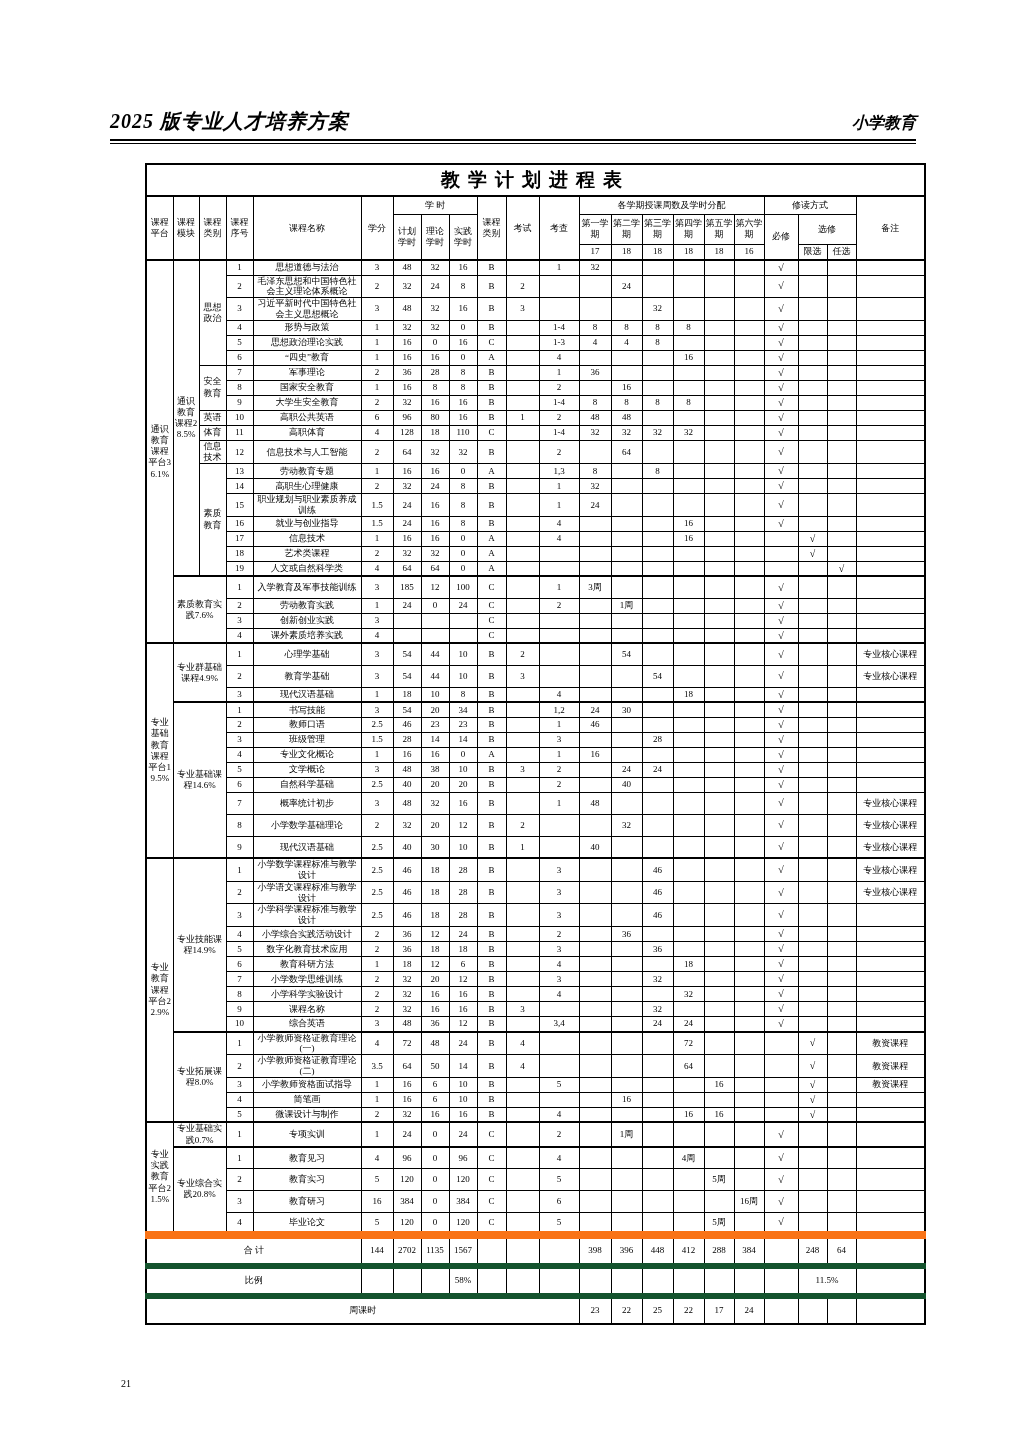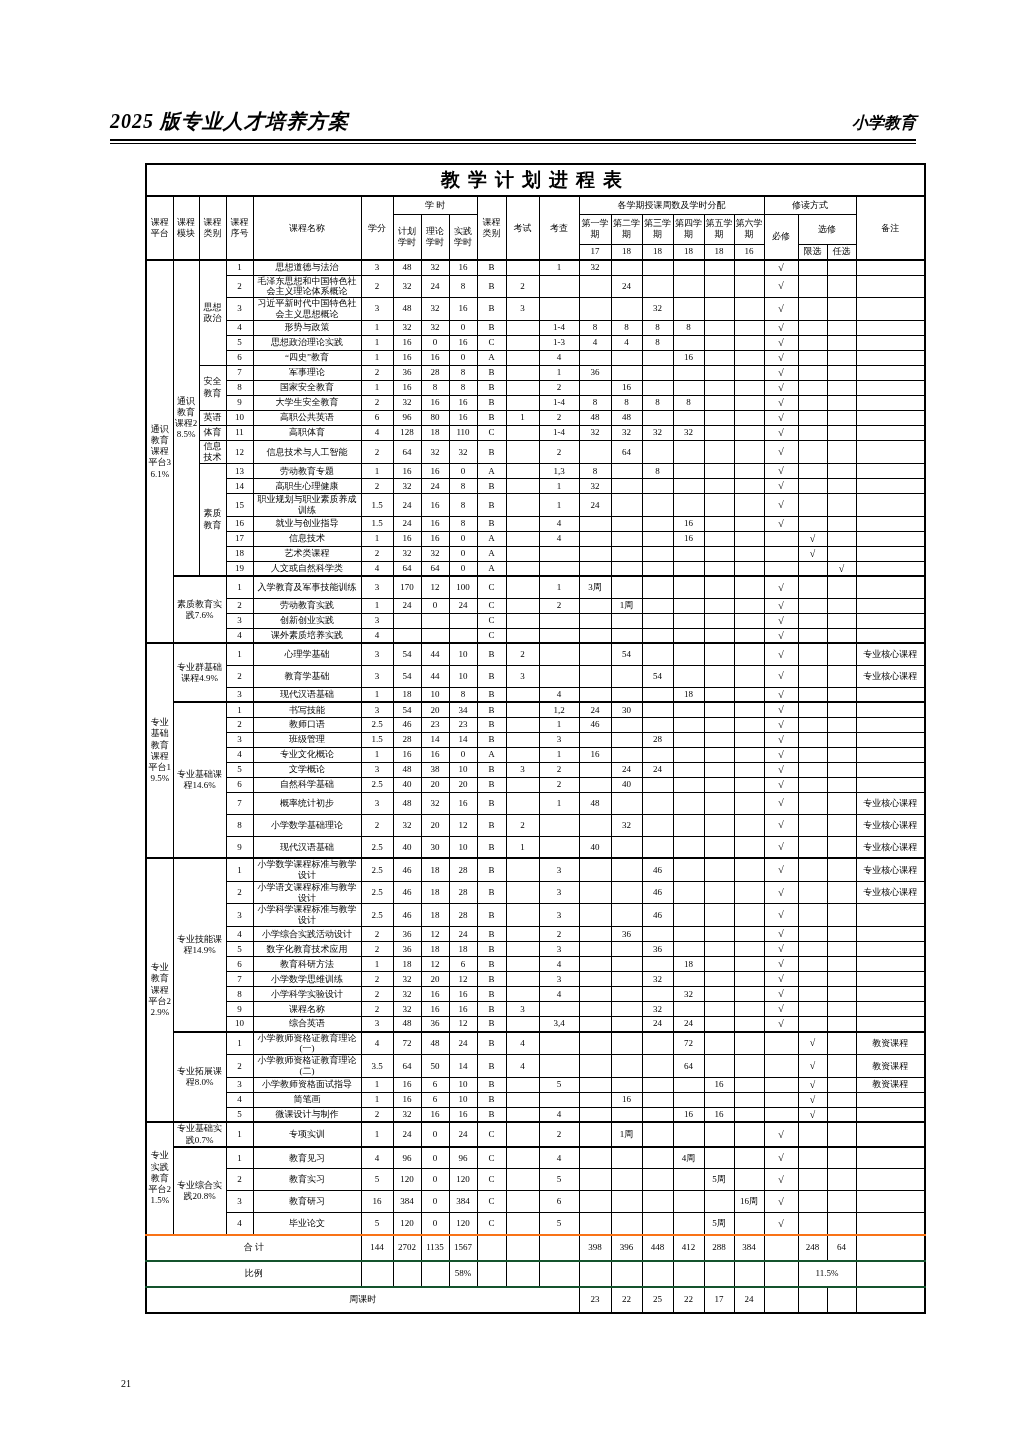--- a/index.html
+++ b/index.html
@@ -22,22 +22,22 @@
   thead th{font-size:9px;}
   .hdrA{height:18px;}
   .hdrB{height:30px;}
   .hdrC{height:16px;}
   .hdrC th{border-bottom:2px solid #000;}
   tr.h1{height:15px;}
   tr.h2{height:22px;}
   td.vcell{word-break:break-all;line-height:1.25;}
   td.name-cell{font-size:9px;}
   .mstart td{border-top:2px solid #000;}
-  .frow td{height:24px;border-top:2px solid #14532d;}
-  .frow-first td{border-top:2px solid #f97316;}
+  .frow td{height:24px;border-top:6px solid #14532d;}
+  .frow-first td{border-top:8px solid #f97316;}
   .check{font-size:10px;}
   
   .page-number{position:absolute;left:121px;top:1378px;font-size:10px;}
 </style>
 </head>
 <body>
 
 <div class="page-header">
   <div class="ph-row">
     <span class="ph-left">2025 版专业人才培养方案</span>
@@ -521,21 +521,21 @@
           <td class="check"></td>
           <td class="check"></td>
           <td class="check">√</td>
           <td></td>
         </tr>
         <tr class="h2 mstart">
           <td class="vcell" rowspan="4" colspan="2">素质教育实践7.6%</td>
           <td>1</td>
           <td class="name-cell">入学教育及军事技能训练</td>
           <td>3</td>
-          <td>170</td>
+          <td>185</td>
           <td>12</td>
           <td>100</td>
           <td>C</td>
           <td></td>
           <td>1</td>
           <td>3周</td>
           <td></td>
           <td></td>
           <td></td>
           <td></td>

